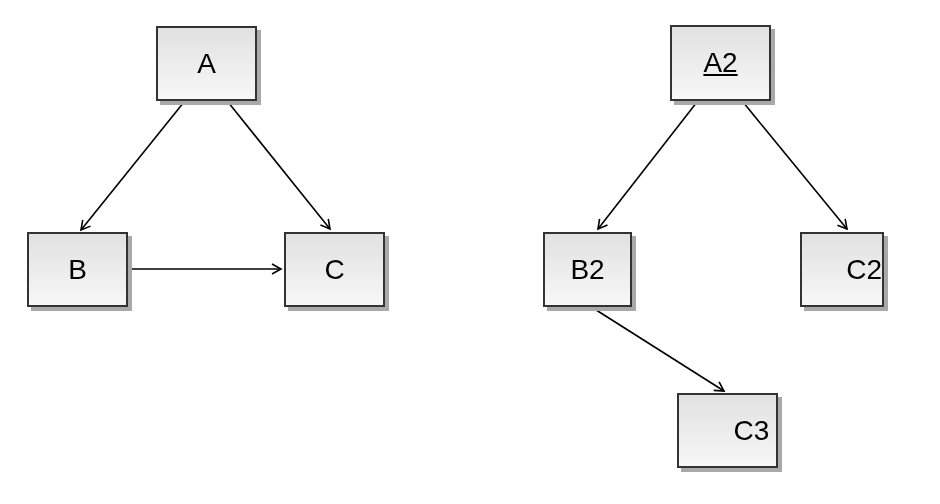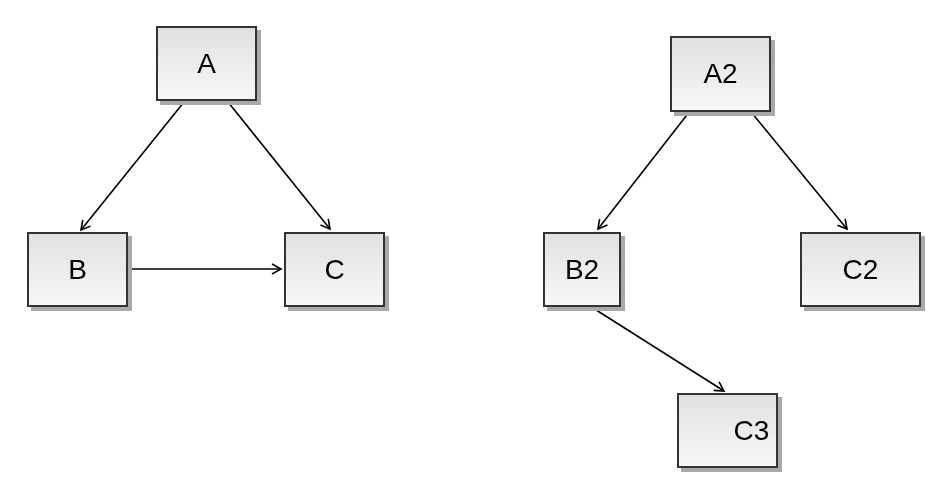--- a/index.html
+++ b/index.html
@@ -51,25 +51,25 @@
     </svg>
     <div class="node" style="left: 156px; top: 26px; width: 101px; height: 75px; border: 2px solid rgb(51, 51, 51); background: linear-gradient(rgb(225, 225, 225) 0%, rgb(247, 247, 247) 100%); box-shadow: rgb(169, 169, 169) 4px 4px 0px 0px;">
       <span class="node-label" style="color: rgb(0, 0, 0);">A</span>
     </div>
     <div class="node" style="left: 27px; top: 232px; width: 101px; height: 75px; border: 2px solid rgb(51, 51, 51); background: linear-gradient(rgb(225, 225, 225) 0%, rgb(247, 247, 247) 100%); box-shadow: rgb(169, 169, 169) 4px 4px 0px 0px;">
       <span class="node-label" style="color: rgb(0, 0, 0);">B</span>
     </div>
     <div class="node" style="left: 284px; top: 232px; width: 101px; height: 75px; border: 2px solid rgb(51, 51, 51); background: linear-gradient(rgb(225, 225, 225) 0%, rgb(247, 247, 247) 100%); box-shadow: rgb(169, 169, 169) 4px 4px 0px 0px;">
       <span class="node-label" style="color: rgb(0, 0, 0);">C</span>
     </div>
-    <div class="node" style="left: 670px; top: 36px; width: 101px; height: 76px; border: 2px solid rgb(51, 51, 51); background: linear-gradient(rgb(225, 225, 225) 0%, rgb(247, 247, 247) 100%); box-shadow: rgb(169, 169, 169) 4px 4px 0px 0px;">
+    <div class="node" style="left: 670px; top: 25px; width: 101px; height: 76px; border: 2px solid rgb(51, 51, 51); background: linear-gradient(rgb(225, 225, 225) 0%, rgb(247, 247, 247) 100%); box-shadow: rgb(169, 169, 169) 4px 4px 0px 0px; text-decoration: underline;">
       <span class="node-label" style="color: rgb(0, 0, 0);">A2</span>
     </div>
-    <div class="node" style="left: 543px; top: 232px; width: 78px; height: 75px; border: 2px solid rgb(51, 51, 51); background: linear-gradient(rgb(225, 225, 225) 0%, rgb(247, 247, 247) 100%); box-shadow: rgb(169, 169, 169) 4px 4px 0px 0px;">
+    <div class="node" style="left: 543px; top: 232px; width: 89px; height: 75px; border: 2px solid rgb(51, 51, 51); background: linear-gradient(rgb(225, 225, 225) 0%, rgb(247, 247, 247) 100%); box-shadow: rgb(169, 169, 169) 4px 4px 0px 0px;">
       <span class="node-label" style="color: rgb(0, 0, 0);">B2</span>
     </div>
-    <div class="node" style="left: 800px; top: 232px; width: 121px; height: 75px; border: 2px solid rgb(51, 51, 51); background: linear-gradient(rgb(225, 225, 225) 0%, rgb(247, 247, 247) 100%); box-shadow: rgb(169, 169, 169) 4px 4px 0px 0px;">
+    <div class="node" style="left: 800px; top: 232px; width: 84px; height: 75px; border: 2px solid rgb(51, 51, 51); background: linear-gradient(rgb(225, 225, 225) 0%, rgb(247, 247, 247) 100%); box-shadow: rgb(169, 169, 169) 4px 4px 0px 0px; justify-content: flex-end;">
       <span class="node-label" style="color: rgb(0, 0, 0);">C2</span>
     </div>
     <div class="node" style="left: 677px; top: 393px; width: 101px; height: 75px; border: 2px solid rgb(51, 51, 51); background: linear-gradient(rgb(225, 225, 225) 0%, rgb(247, 247, 247) 100%); box-shadow: rgb(169, 169, 169) 4px 4px 0px 0px; padding-left: 48px;">
       <span class="node-label" style="color: rgb(0, 0, 0);">C3</span>
     </div>
   </div>
 
 </body></html>

